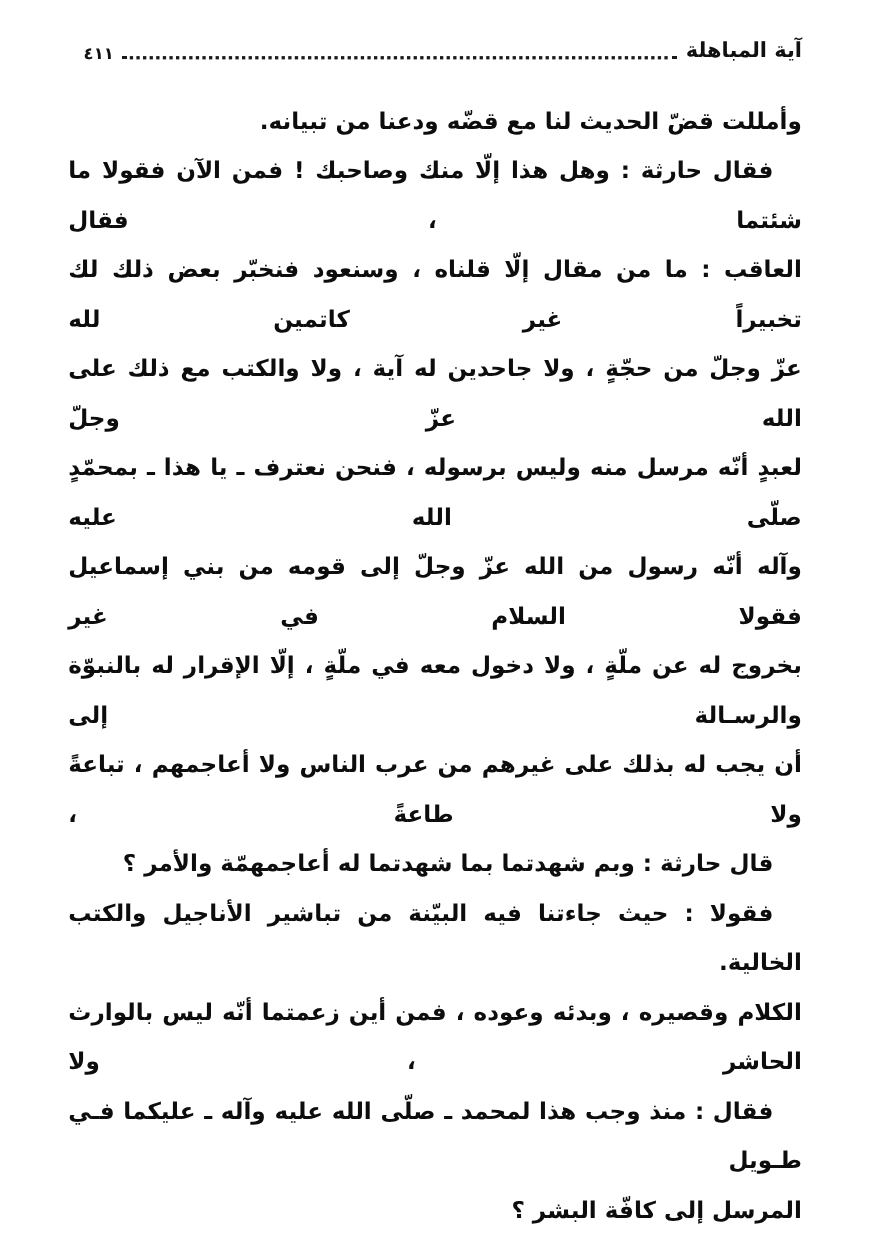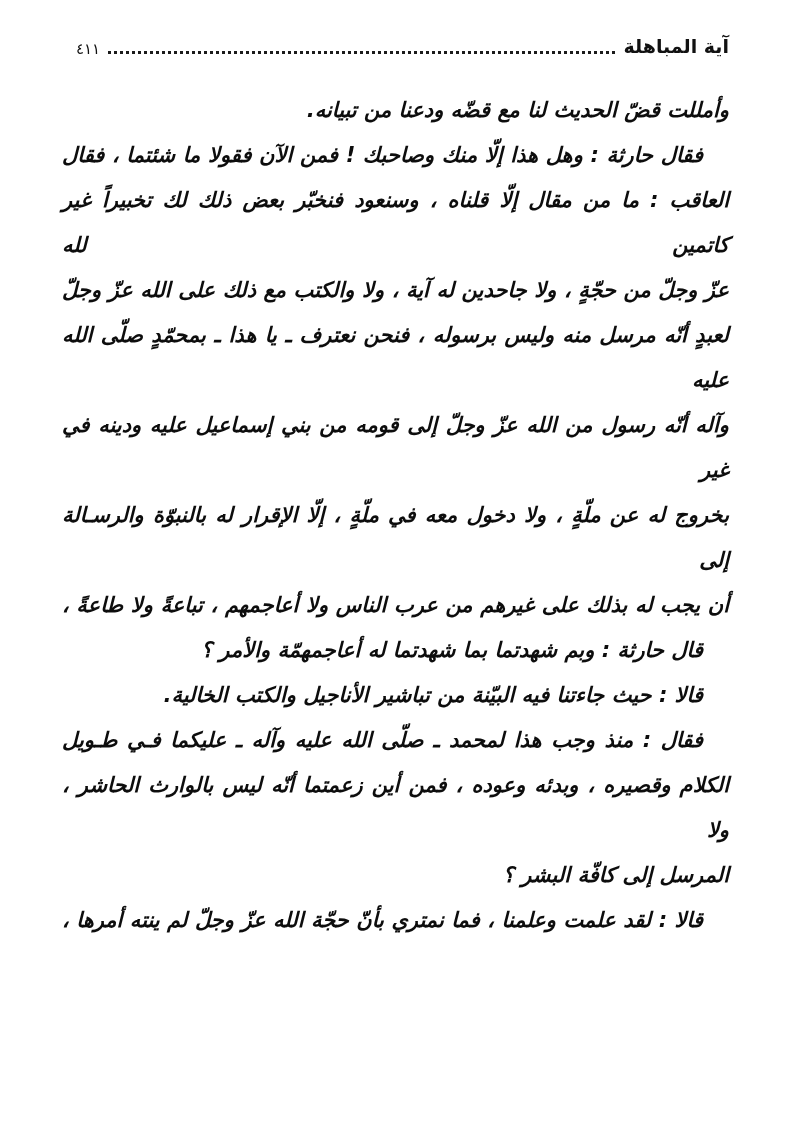--- a/index.html
+++ b/index.html
@@ -30,39 +30,38 @@
     margin-top: 28px;
   }
   .dotted-leader {
     flex: 1 1 auto;
     border-bottom: 3px dotted #1b1b1b;
     margin-bottom: 4px;
     min-width: 40px;
   }
   .page-number {
     font-size: 15px;
-    font-weight: normal;
+    font-weight: bold;
     white-space: nowrap;
     padding-left: 14px;
     line-height: 1.2;
     margin-top: 12px;
   }
   .body-text {
     margin-top: 30px;
   }
   .text-line {
     direction: rtl;
     unicode-bidi: embed;
     font-size: 21px;
     font-weight: bold;
     line-height: 45px;
     color: #0d0d0d;
     text-align: justify;
     text-align-last: justify;
-    font-style: italic;
   }
   .text-line.indent { text-indent: 26px; }
   .text-line.end { text-align-last: right; }
 </style>
 </head>
 <body>
 
 <div class="page">
 
   <div class="running-header">
@@ -71,24 +70,24 @@
     <span class="page-number">٤١١</span>
   </div>
 
   <div class="body-text">
 
   <div class="text-line end">وأمللت قضّ الحديث لنا مع قضّه ودعنا من تبيانه.</div>
       <div class="text-line indent">فقال حارثة : وهل هذا إلّا منك وصاحبك ! فمن الآن فقولا ما شئتما ، فقال</div>
       <div class="text-line">العاقب : ما من مقال إلّا قلناه ، وسنعود فنخبّر بعض ذلك لك تخبيراً غير كاتمين لله</div>
       <div class="text-line">عزّ وجلّ من حجّةٍ ، ولا جاحدين له آية ، ولا والكتب مع ذلك على الله عزّ وجلّ</div>
       <div class="text-line">لعبدٍ أنّه مرسل منه وليس برسوله ، فنحن نعترف ـ يا هذا ـ بمحمّدٍ صلّى الله عليه</div>
-      <div class="text-line">وآله أنّه رسول من الله عزّ وجلّ إلى قومه من بني إسماعيل عليه ودينه في غير</div>
+      <div class="text-line">وآله أنّه رسول من الله عزّ وجلّ إلى قومه من بني إسماعيل فقولا السلام في غير</div>
       <div class="text-line">بخروج له عن ملّةٍ ، ولا دخول معه في ملّةٍ ، إلّا الإقرار له بالنبوّة والرسـالة إلى</div>
       <div class="text-line">أن يجب له بذلك على غيرهم من عرب الناس ولا أعاجمهم ، تباعةً ولا طاعةً ،</div>
       <div class="text-line indent end">قال حارثة : وبم شهدتما بما شهدتما له أعاجمهمّة والأمر ؟</div>
-      <div class="text-line indent end">قالا : حيث جاءتنا فيه البيّنة من تباشير الأناجيل والكتب الخالية.</div>
+      <div class="text-line indent end">فقولا : حيث جاءتنا فيه البيّنة من تباشير الأناجيل والكتب الخالية.</div>
+      <div class="text-line">الكلام وقصيره ، وبدئه وعوده ، فمن أين زعمتما أنّه ليس بالوارث الحاشر ، ولا</div>
       <div class="text-line indent">فقال : منذ وجب هذا لمحمد ـ صلّى الله عليه وآله ـ عليكما فـي طـويل</div>
-      <div class="text-line">الكلام وقصيره ، وبدئه وعوده ، فمن أين زعمتما أنّه ليس بالوارث الحاشر ، ولا</div>
       <div class="text-line end">المرسل إلى كافّة البشر ؟</div>
       <div class="text-line indent">قالا : لقد علمت وعلمنا ، فما نمتري بأنّ حجّة الله عزّ وجلّ لم ينته أمرها ،</div>
     </div>
 
 </div>
 
 </body></html>

